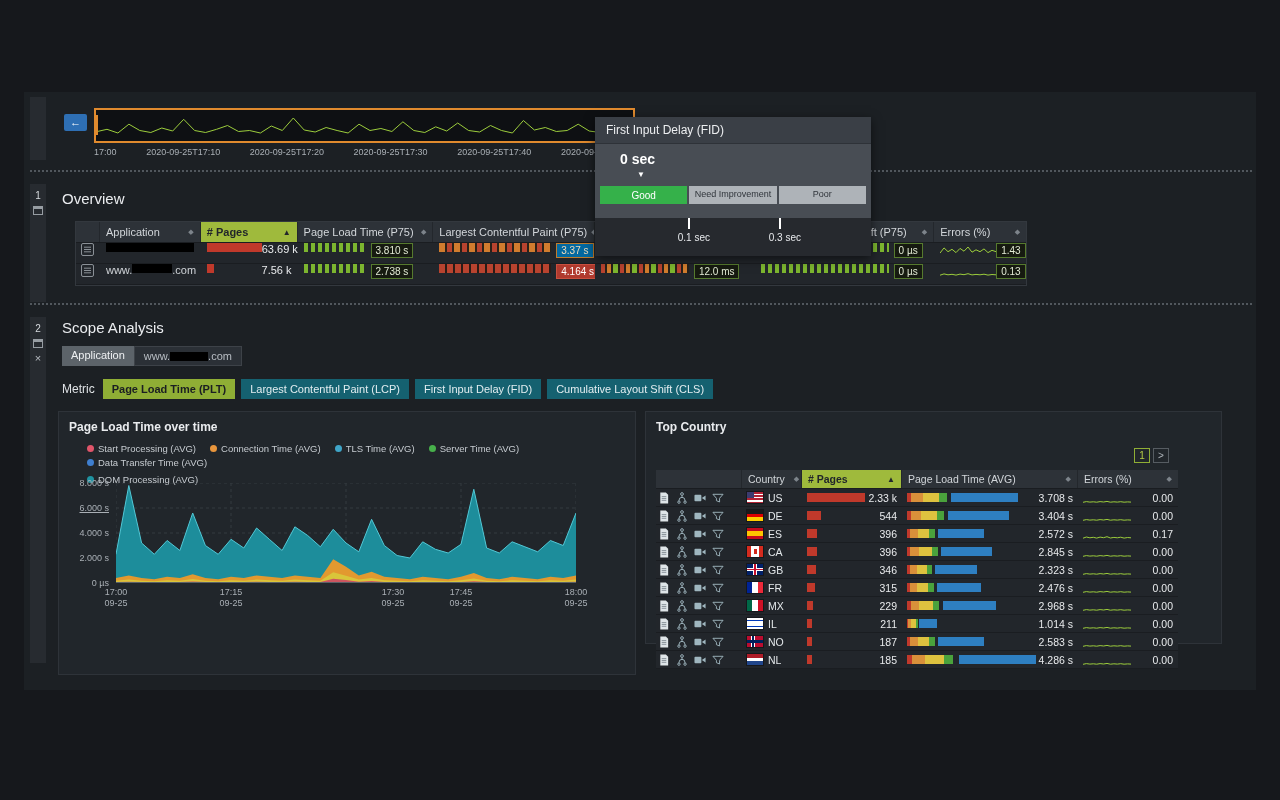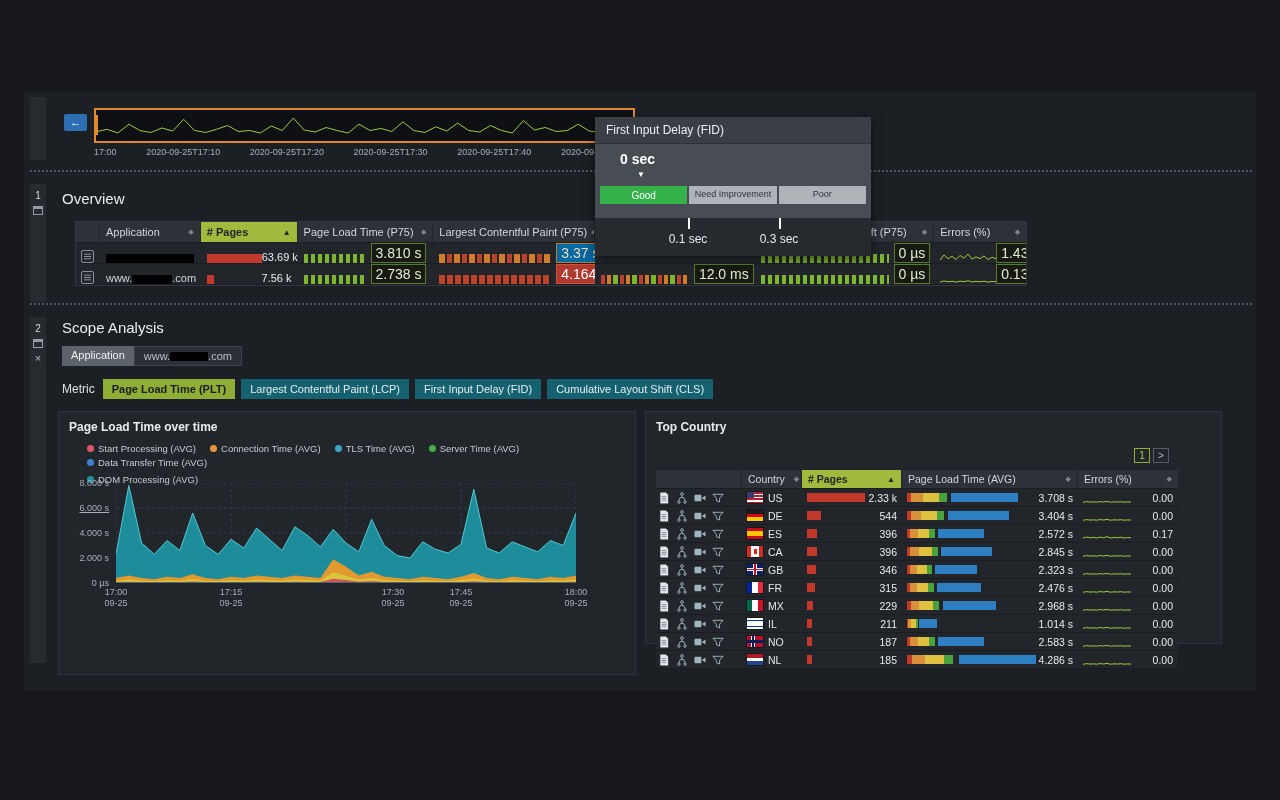--- a/index.html
+++ b/index.html
@@ -26,33 +26,33 @@
 .section-title{position:absolute;font-size:15px;color:#eaecef}
 .t1{left:62px;top:190px}.t2{left:62px;top:319px}
 
 .ov-table{position:absolute;left:75px;top:221px;width:952px;font-size:11px;border:1px solid #33383e;background:#22262b}
 .ov-head{display:flex;height:21px;background:#2d3238;border-bottom:1px solid #1a1d21}
 .hc{display:flex;align-items:center;justify-content:space-between;padding:0 6px;border-right:1px solid #23272c;color:#d2d6da;overflow:hidden;white-space:nowrap;cursor:pointer}
 .hc .sort{font-size:7px;color:#7d848b;margin-left:4px}
 .hc-sorted{background:#9fba3c;color:#22262b;font-weight:bold}
 .hc-sorted .sort{color:#22262b;font-size:8px}
 .ov-row{display:flex;height:21px;align-items:center;border-bottom:1px solid #1a1d21;background:#22262b}
-.ov-c{display:flex;align-items:flex-end;padding:0 6px;height:100%;overflow:hidden;white-space:nowrap}
+.ov-c{display:flex;align-items:flex-start;padding:0 6px;height:100%;overflow:hidden;white-space:nowrap}
 .w-ico{width:24px;justify-content:center;padding:0}
 .w-app{width:101px}.w-pages{width:97px}.w-plt{width:136px}.w-lcp{width:162px}.w-fid{width:160px}.w-cls{width:180px}
 .w-err{width:92px;border-right:none}
 .bar-red{height:9px;background:#c0392b;display:inline-block;flex:none}
 .cell-val{margin-left:auto;color:#e8eaec}
 .dash-bar{width:62px;height:9px;background:repeating-linear-gradient(90deg,#7cb52f 0 4px,transparent 4px 7px);display:inline-block;flex:none}
 .dash-wide{width:128px}
 .block-bar{height:9px;display:inline-block;flex:none}
 .blocks-orange{width:112px;background:repeating-linear-gradient(90deg,#d07c2e 0 6px,#2a2118 6px 8px,#b8432f 8px 13px,#2a2118 13px 15px)}
 .blocks-red{width:112px;background:repeating-linear-gradient(90deg,#b8432f 0 6px,#2a1b16 6px 8px)}
 .blocks-mixed{width:88px;background:repeating-linear-gradient(90deg,#b8432f 0 4px,#26201a 4px 6px,#d07c2e 6px 10px,#26201a 10px 12px,#7cb52f 12px 17px,#26201a 17px 19px)}
-.vbox{margin-left:5px;padding:1px 4px;font-size:14px;border:1px solid #567a2e;background:#161a10;color:#e2ead4;flex:none}
+.vbox{margin-left:5px;padding:1px 4px;font-size:10px;border:1px solid #567a2e;background:#161a10;color:#e2ead4;flex:none}
 .vbox-warn{border-color:#bf7d2e;background:#0369a1;color:#f0dcba}
 .vbox-bad{border-color:#c9503f;background:#b03a2e;color:#fff}
 .w-err .vbox{margin-left:auto}
 .spark{flex:none}
 .redact{display:inline-block;height:9px;background:#000;flex:none}
 
 .filter-row{position:absolute;left:62px;top:346px;display:flex;font-size:11px}
 .chip-label{background:#5c6369;color:#eef0f2;padding:3px 9px}
 .chip-value{background:#2b3036;border:1px solid #3d4248;color:#b9bec4;padding:3px 9px;display:flex;align-items:center}
 .metric-row{position:absolute;left:62px;top:379px;display:flex;align-items:center;gap:8px;font-size:12px;color:#dfe2e5}
@@ -108,21 +108,21 @@
 .tt-body{position:relative;height:74px}
 .tt-value{padding:7px 0 0 25px;font-size:14px;font-weight:bold;color:#fff}
 .tt-marker{position:absolute;left:42px;top:26px;font-size:8px;color:#fff}
 .tt-zones{position:absolute;left:5px;right:5px;top:42px;display:flex;gap:2px;height:18px}
 .zone{flex:1;display:flex;align-items:center;justify-content:center;text-align:center;font-size:10px;line-height:1.1;cursor:default}
 .zone-good{background:#35b14a;color:#fff}
 .zone-mid{background:#aeb3b8;color:#2f343a;font-size:9px}
 .tt-scale{position:relative;height:38px;background:#26292e}
 .tt-tick{position:absolute;top:0;width:2px;height:11px;background:#fff}
 .tick1{left:93px}.tick2{left:184px}
-.tt-th{position:absolute;top:14px;width:44px;text-align:center;font-size:12px;color:#e8eaed}
+.tt-th{position:absolute;top:14px;width:44px;text-align:right;font-size:10px;color:#e8eaed}
 .th1{left:71px}.th2{left:162px}
 </style>
 </head>
 <body>
 
 <div class="page">
   <div class="band"></div>
 
   <div class="strip strip-top"></div>
 

